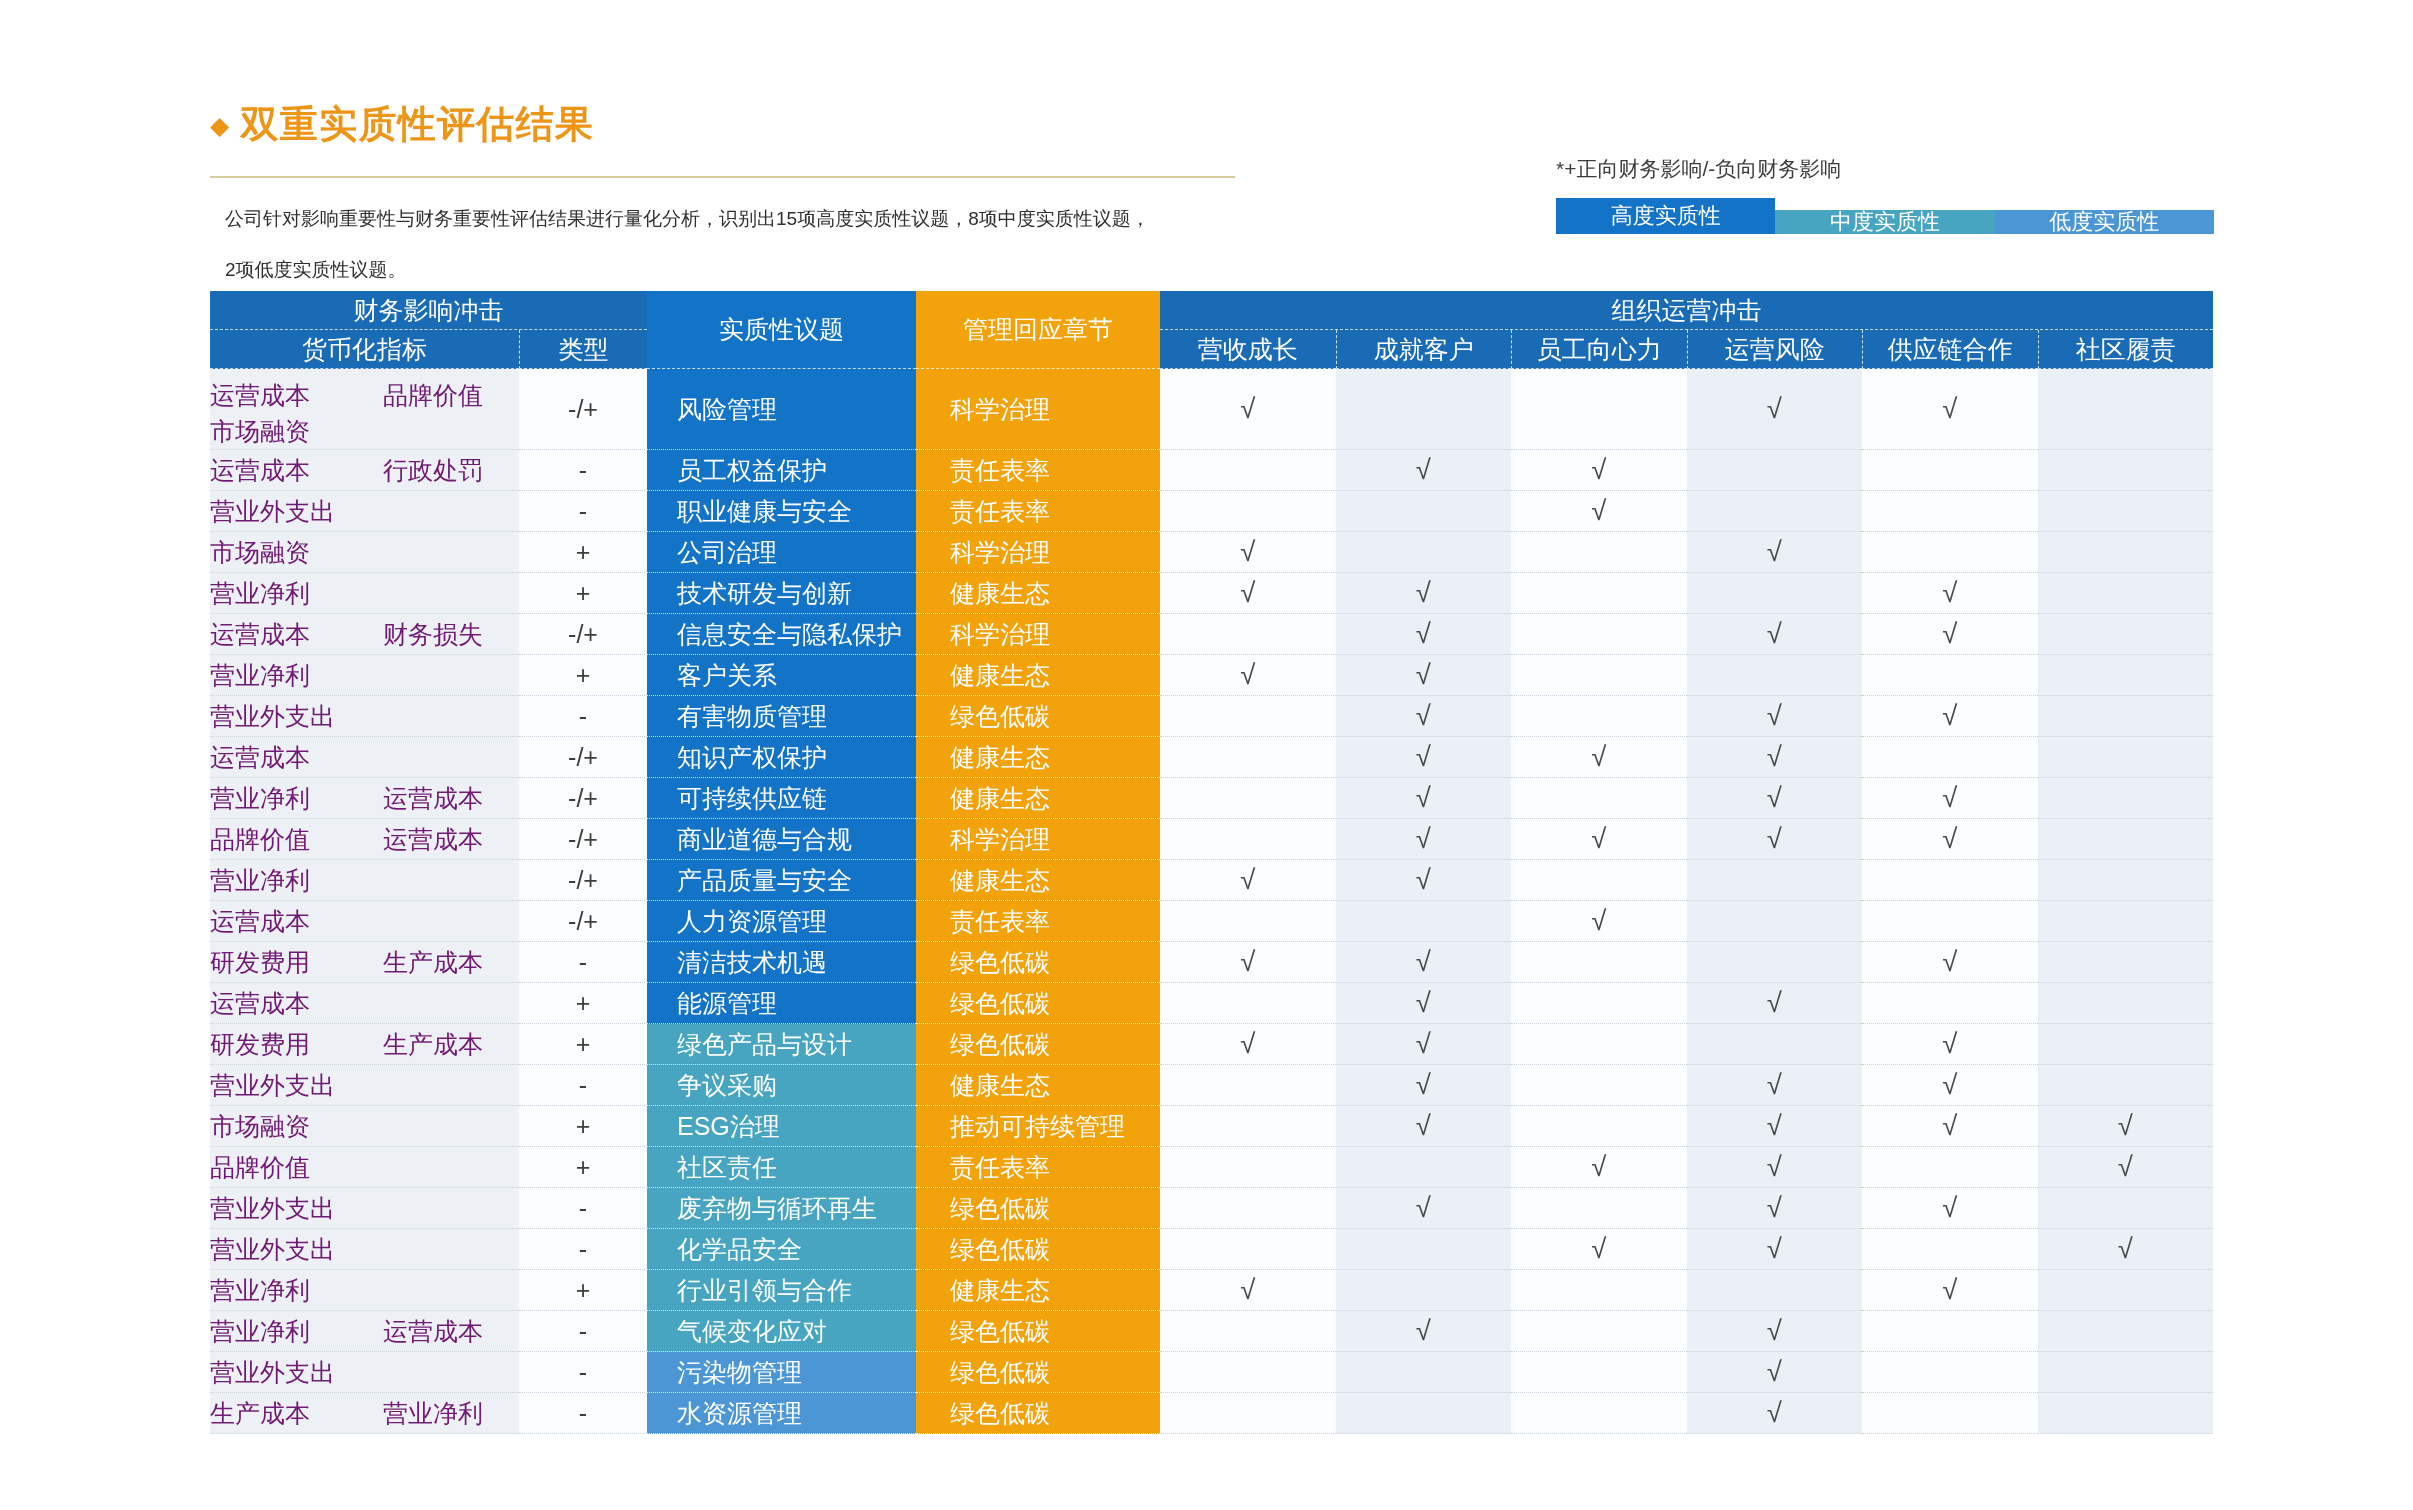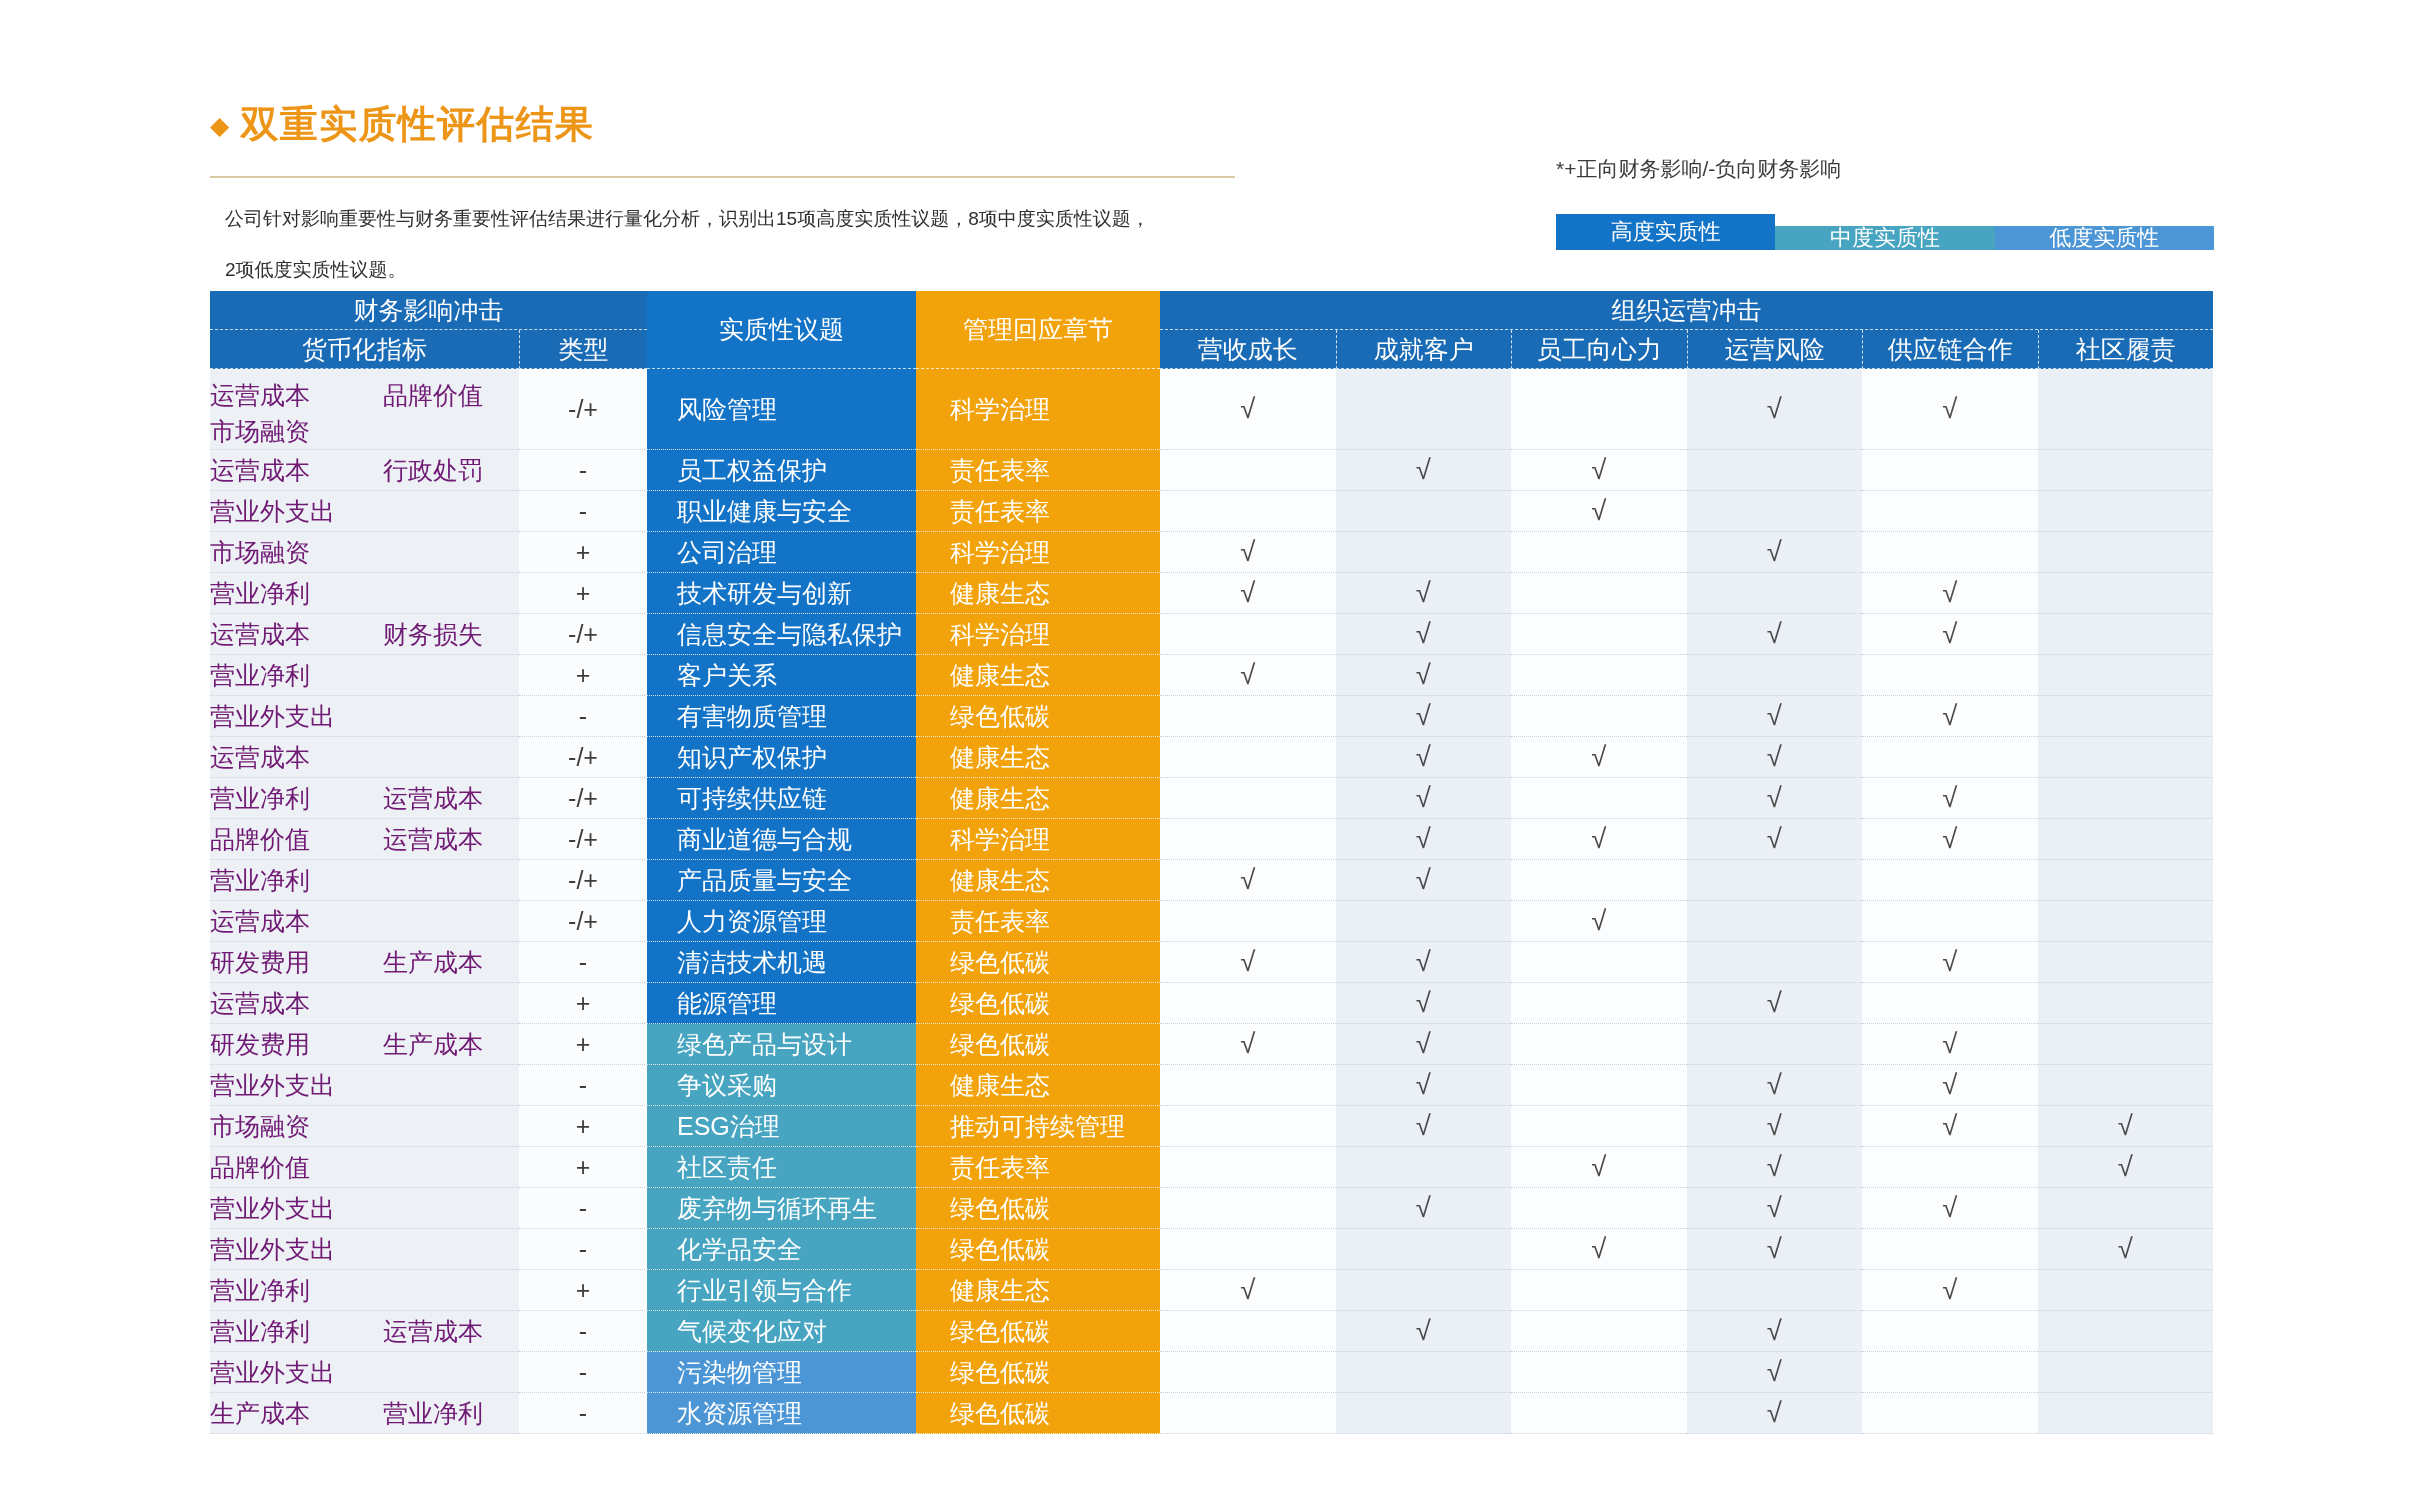--- a/index.html
+++ b/index.html
@@ -10,21 +10,21 @@
   }
   
   .title-block{position:absolute;left:210px;top:99px;display:flex;align-items:center;}
   .diamond{color:#ED9517;font-size:25px;margin-right:11.3px;line-height:44px;}
   .page-title{font-size:38px;font-weight:bold;color:#ED9517;margin:0;letter-spacing:1.3px;}
   .title-underline{position:absolute;left:210px;top:176px;width:1025px;height:1.9px;background:#D8CBA2;}
   
   .intro{position:absolute;left:225px;top:193px;font-size:19px;color:#2f2f2f;line-height:51px;margin:0;}
   
   .note{position:absolute;left:1556px;top:155px;font-size:21px;color:#3c3c3c;}
-  .legend{position:absolute;left:1556px;top:214px;width:658px;height:36px;display:flex;border-radius:8px;}
+  .legend{position:absolute;left:1556px;top:198px;width:658px;height:36px;display:flex;border-radius:8px;}
   .legend .seg{flex:1;display:flex;align-items:center;justify-content:center;color:#ffffff;font-size:22px;}
   
   .matrix{
     position:absolute;left:210px;top:291px;width:2003px;
     display:grid;
     grid-template-columns:309px 128px 269px 244px repeat(6,1fr);
     grid-template-rows:39px 39px 81px repeat(24,41px);
     grid-auto-flow:row;
   }
   .hcell{

